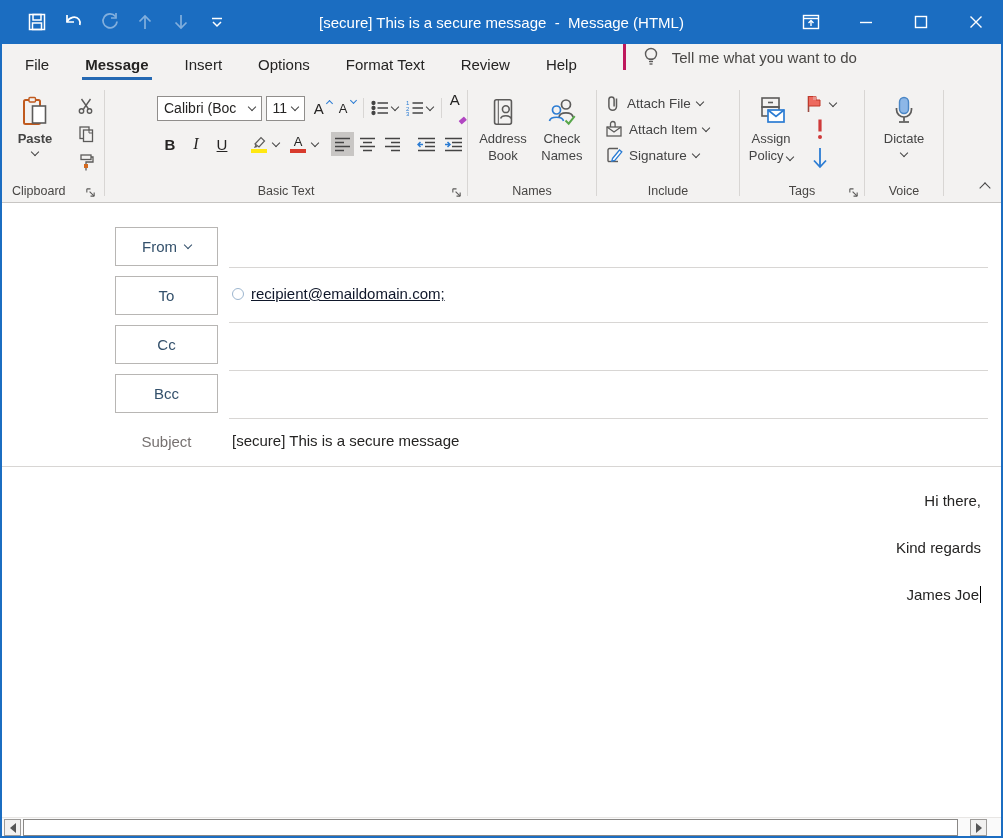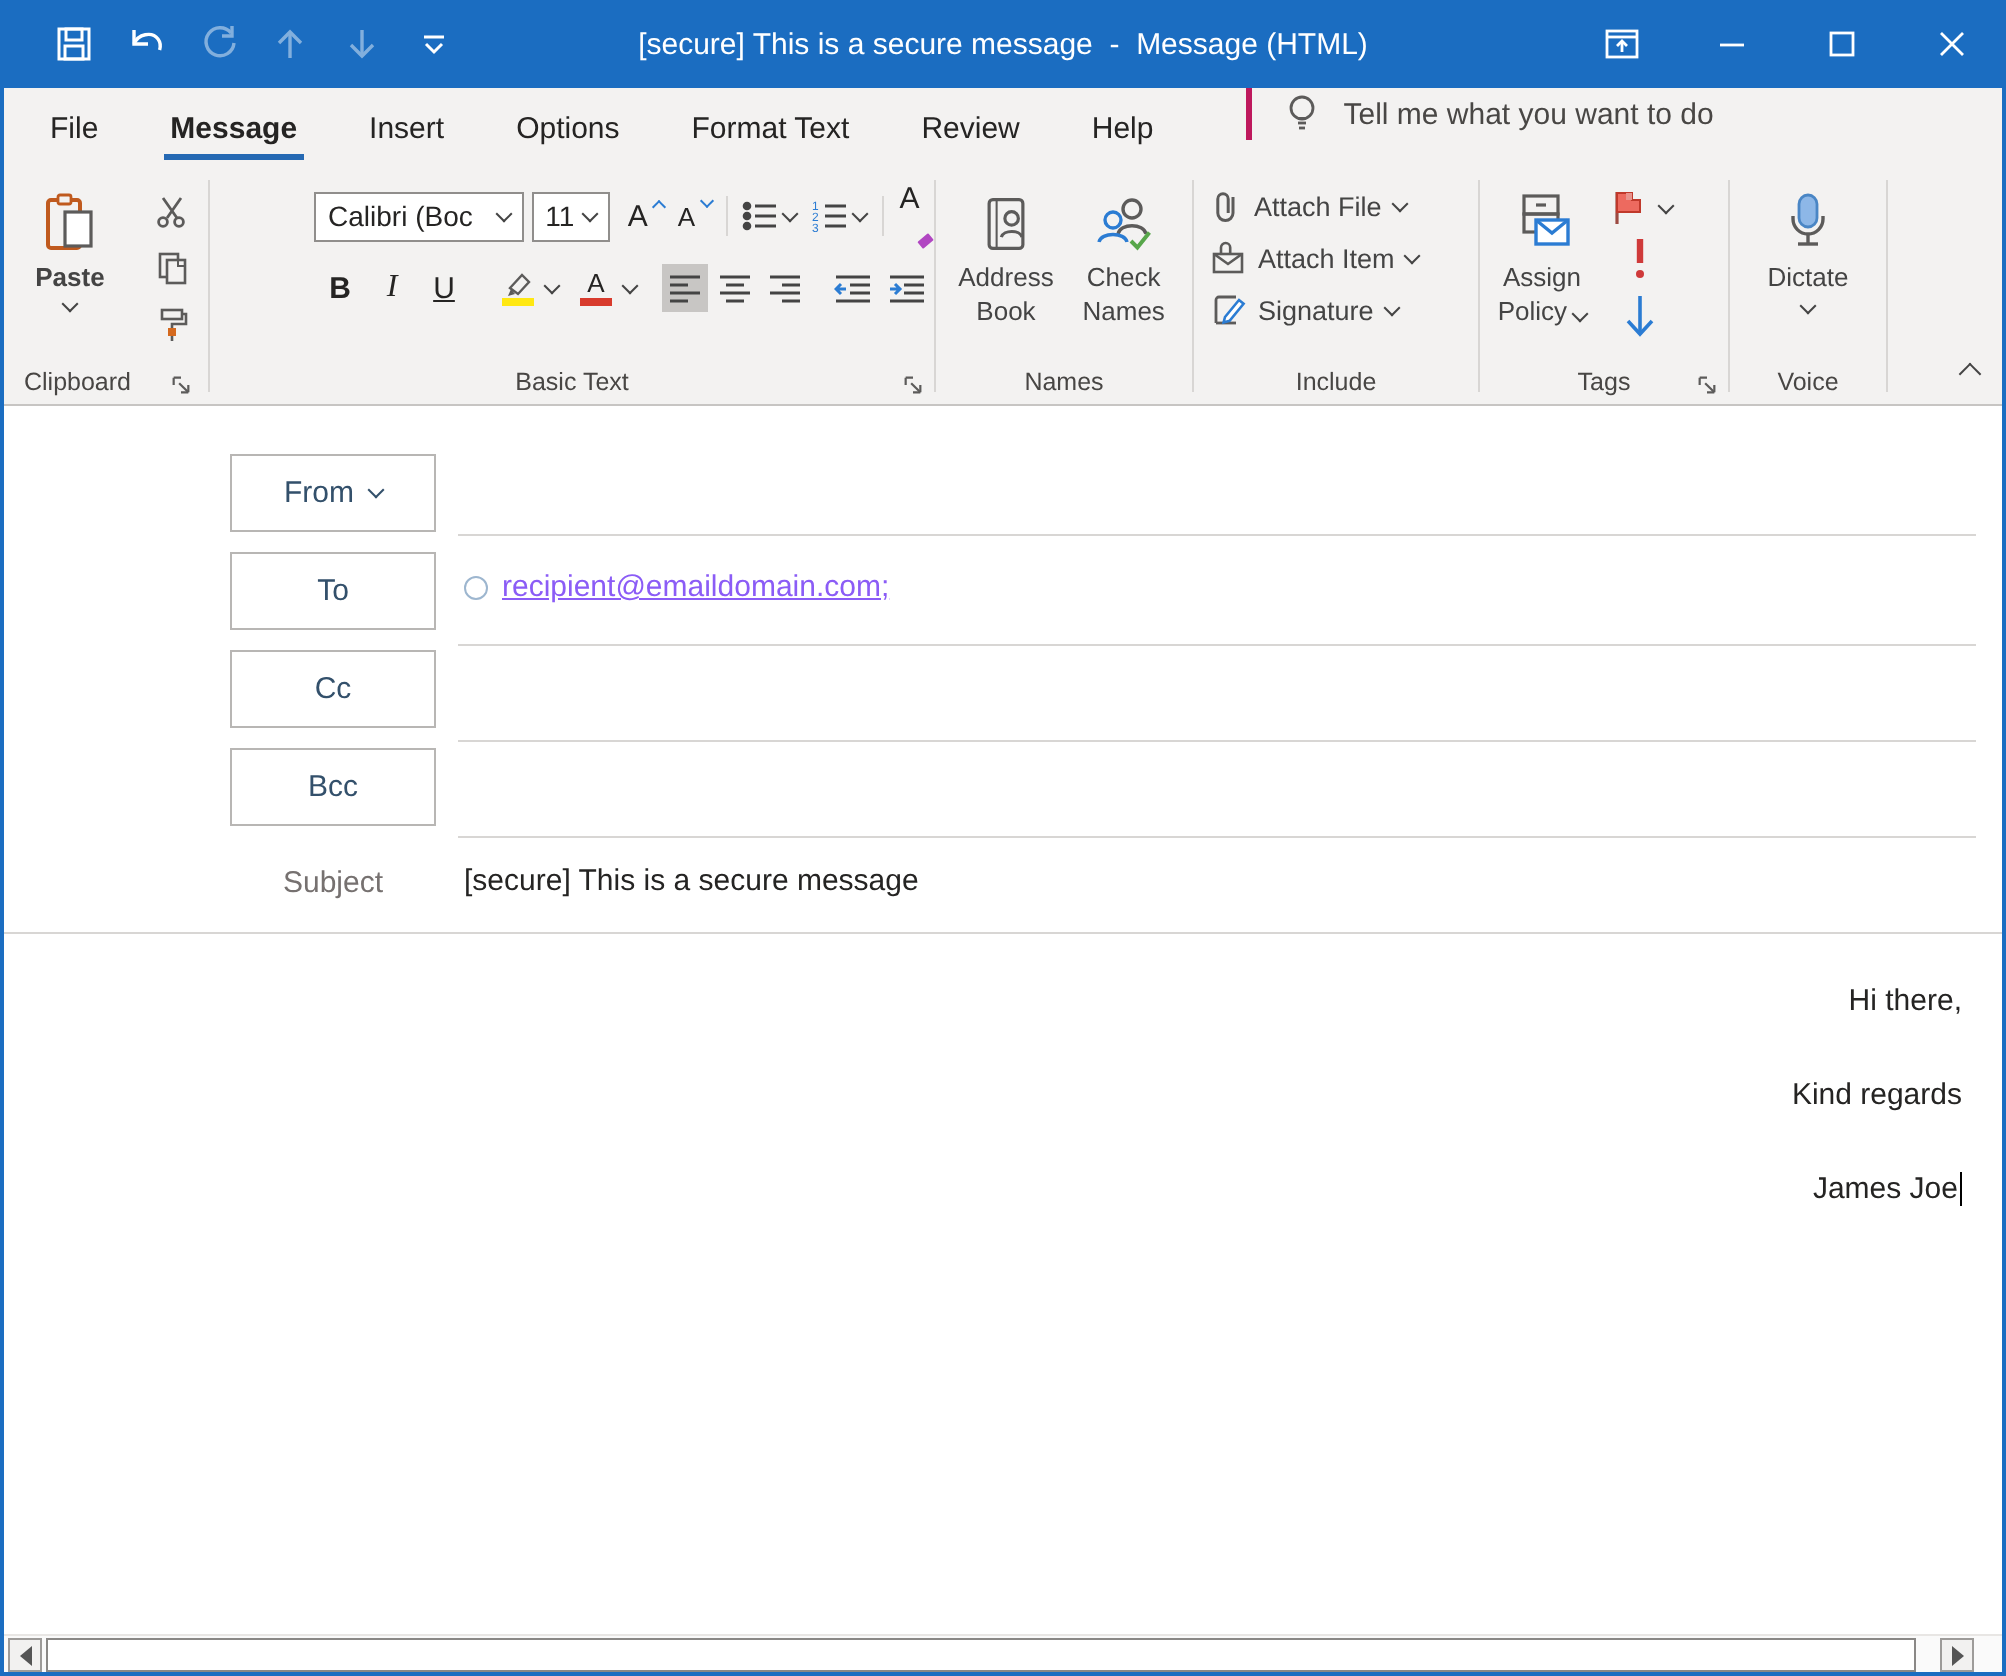--- a/index.html
+++ b/index.html
@@ -95,21 +95,21 @@
     align-items:center; justify-content:center; gap:12px; font-size:15px; color:#3b4a57;
   }
   .fieldbtn {
     position:absolute; left:113px; width:103px; height:39px;
     border:1px solid #b8b6b4; background:#fff; display:flex; align-items:center; justify-content:center;
     gap:8px; font-size:15px; color:#33506b;
   }
   .field-line { position:absolute; left:227px; width:759px; height:1px; background:#d8d6d4; }
   .recipient-row { position:absolute; left:230px; top:81px; display:flex; align-items:center; gap:7px; }
   .presence { width:12px; height:12px; border-radius:50%; border:1.6px solid #9db6cf; background:#fff; }
-  .recipient { font-size:15px; color:#8b5cf6; text-decoration:underline; }
+  .recipient { font-size:15px; color:#0f172a; text-decoration:underline; }
   .subject-label { position:absolute; left:113px; width:103px; top:229px; text-align:center; font-size:15px; color:#767170; }
   .subject-value { position:absolute; left:230px; top:228px; font-size:15px; color:#252423; }
   .body-divider { position:absolute; left:0; right:0; top:262px; height:1px; background:#d8d6d4; }
 
   
   .msg-body { position:absolute; left:14px; right:20px; top:287px; font-size:15px; color:#252423;text-align:right; }
   .msg-body p { margin:0 0 27px; line-height:20px; }
   .cursor { display:inline-block; width:1px; height:17px; background:#000; vertical-align:text-bottom; margin-left:1px; }
 
   

